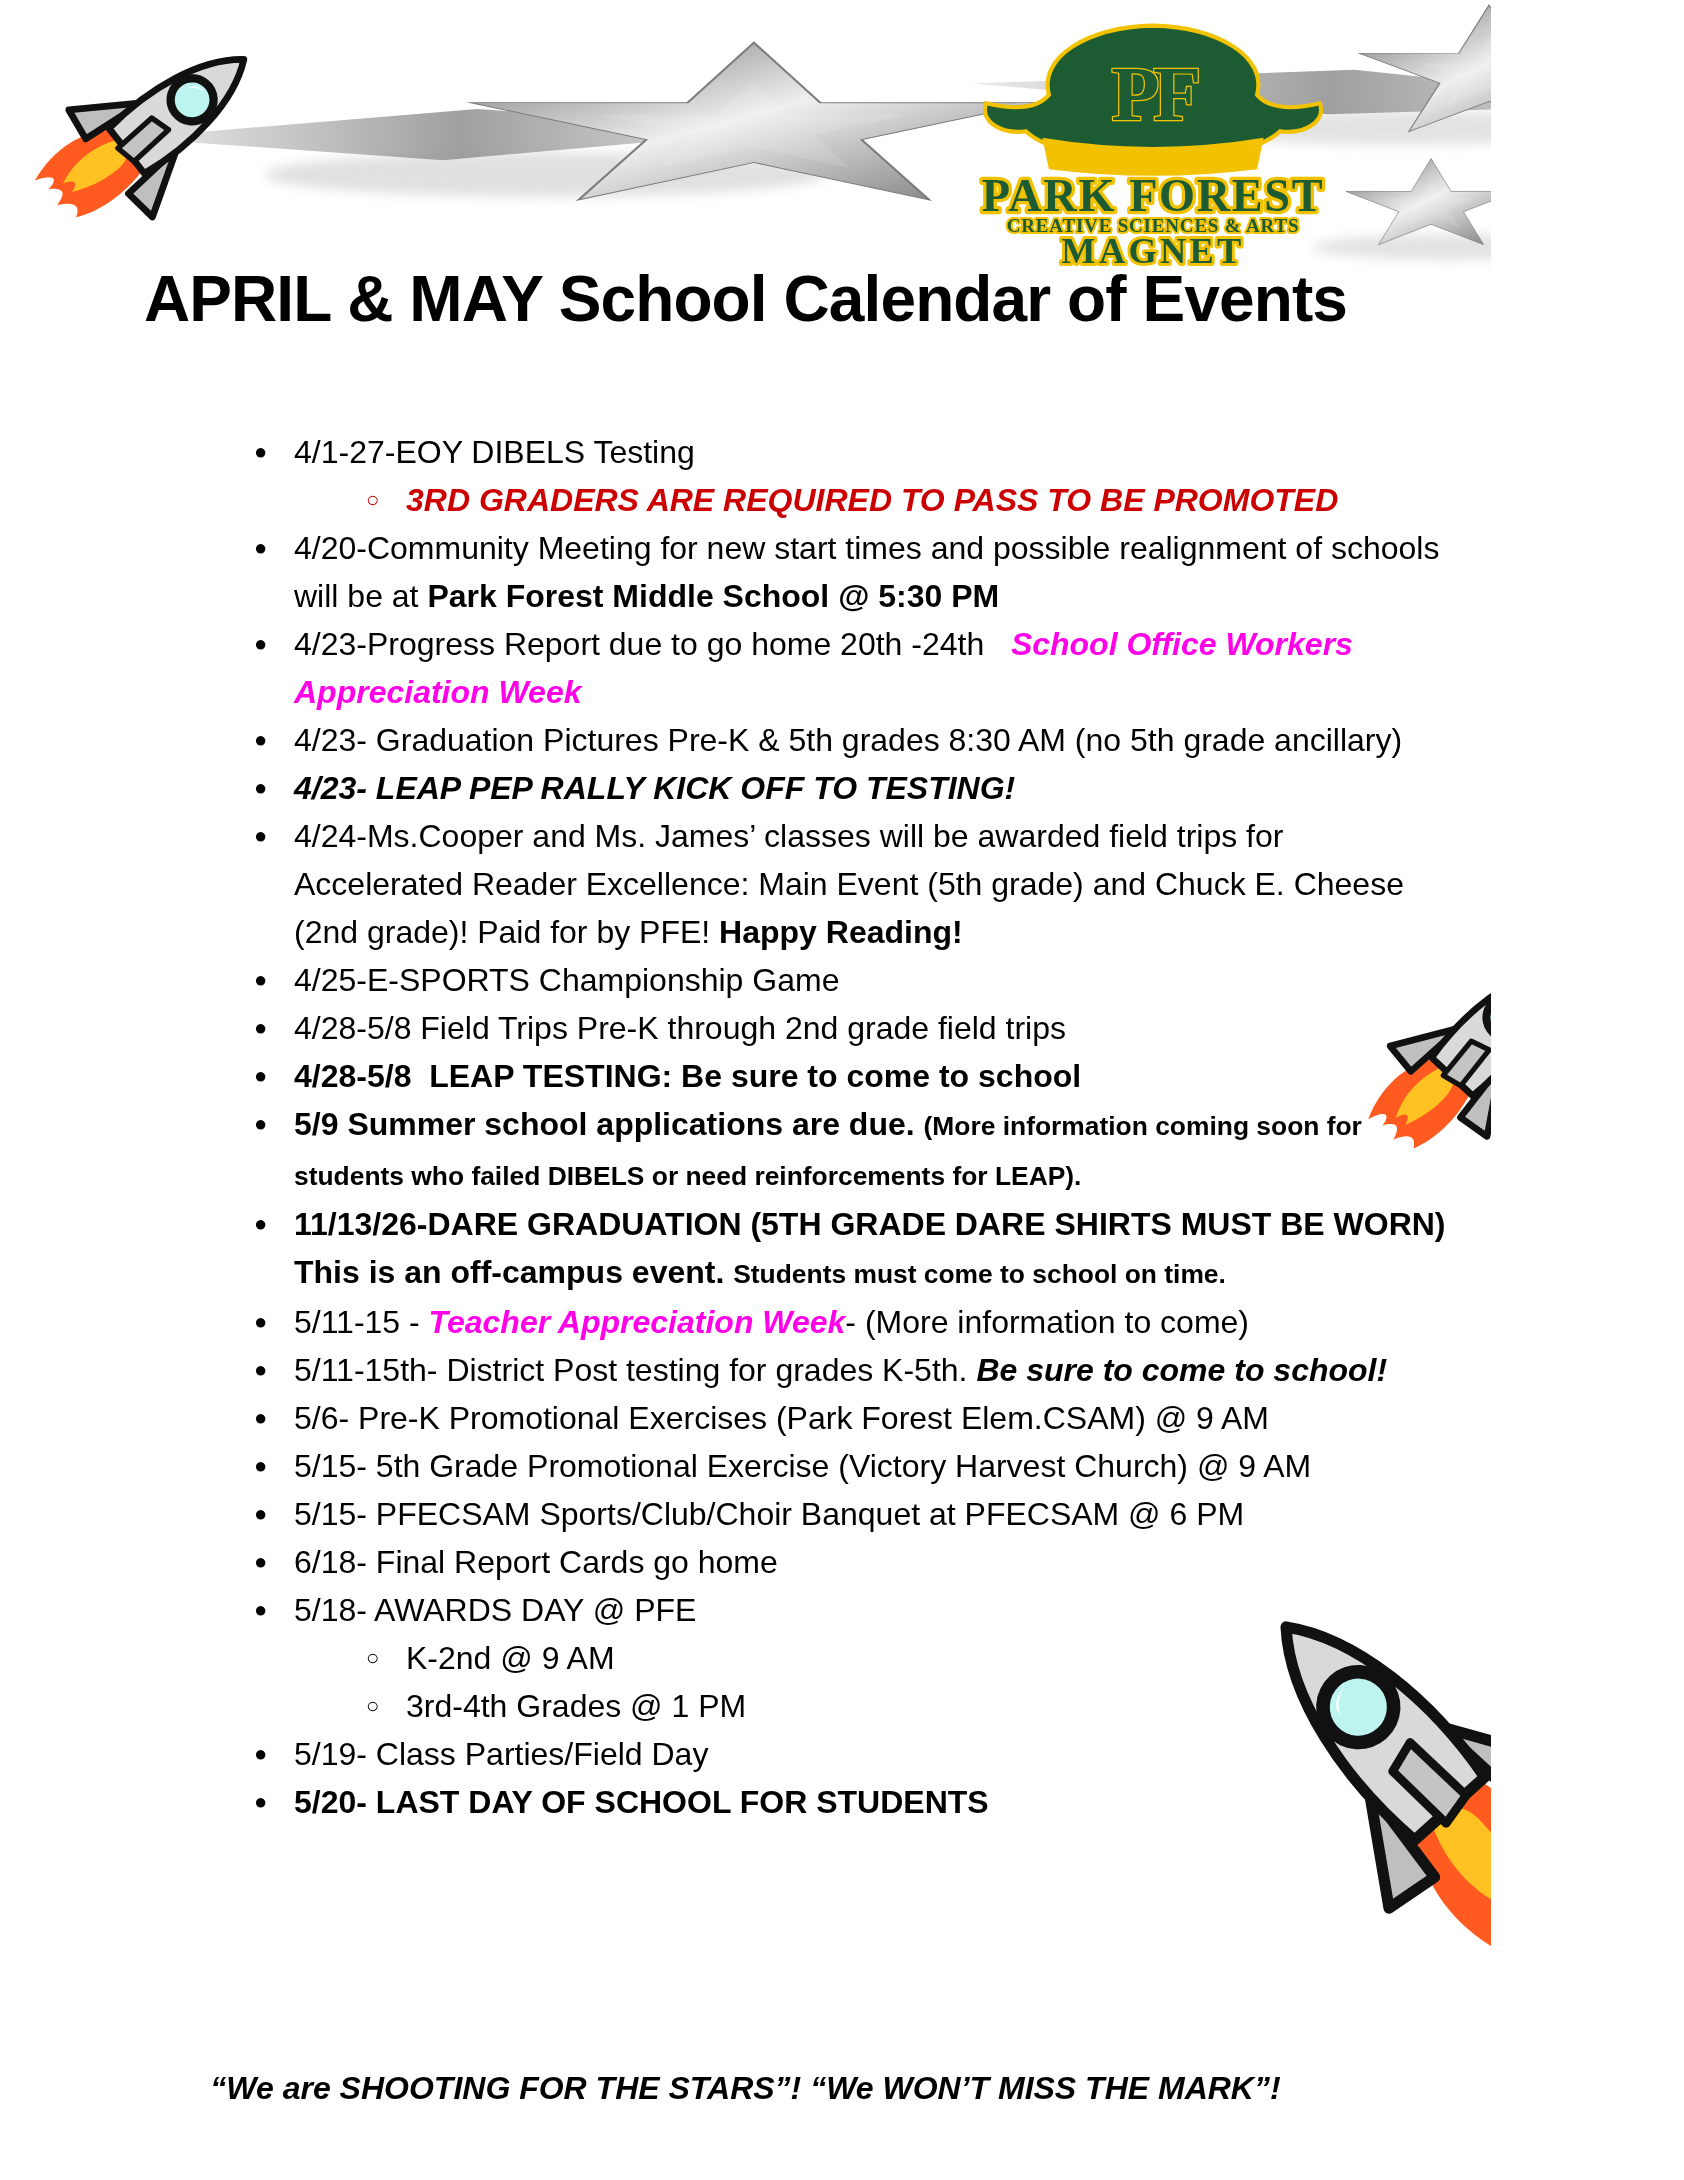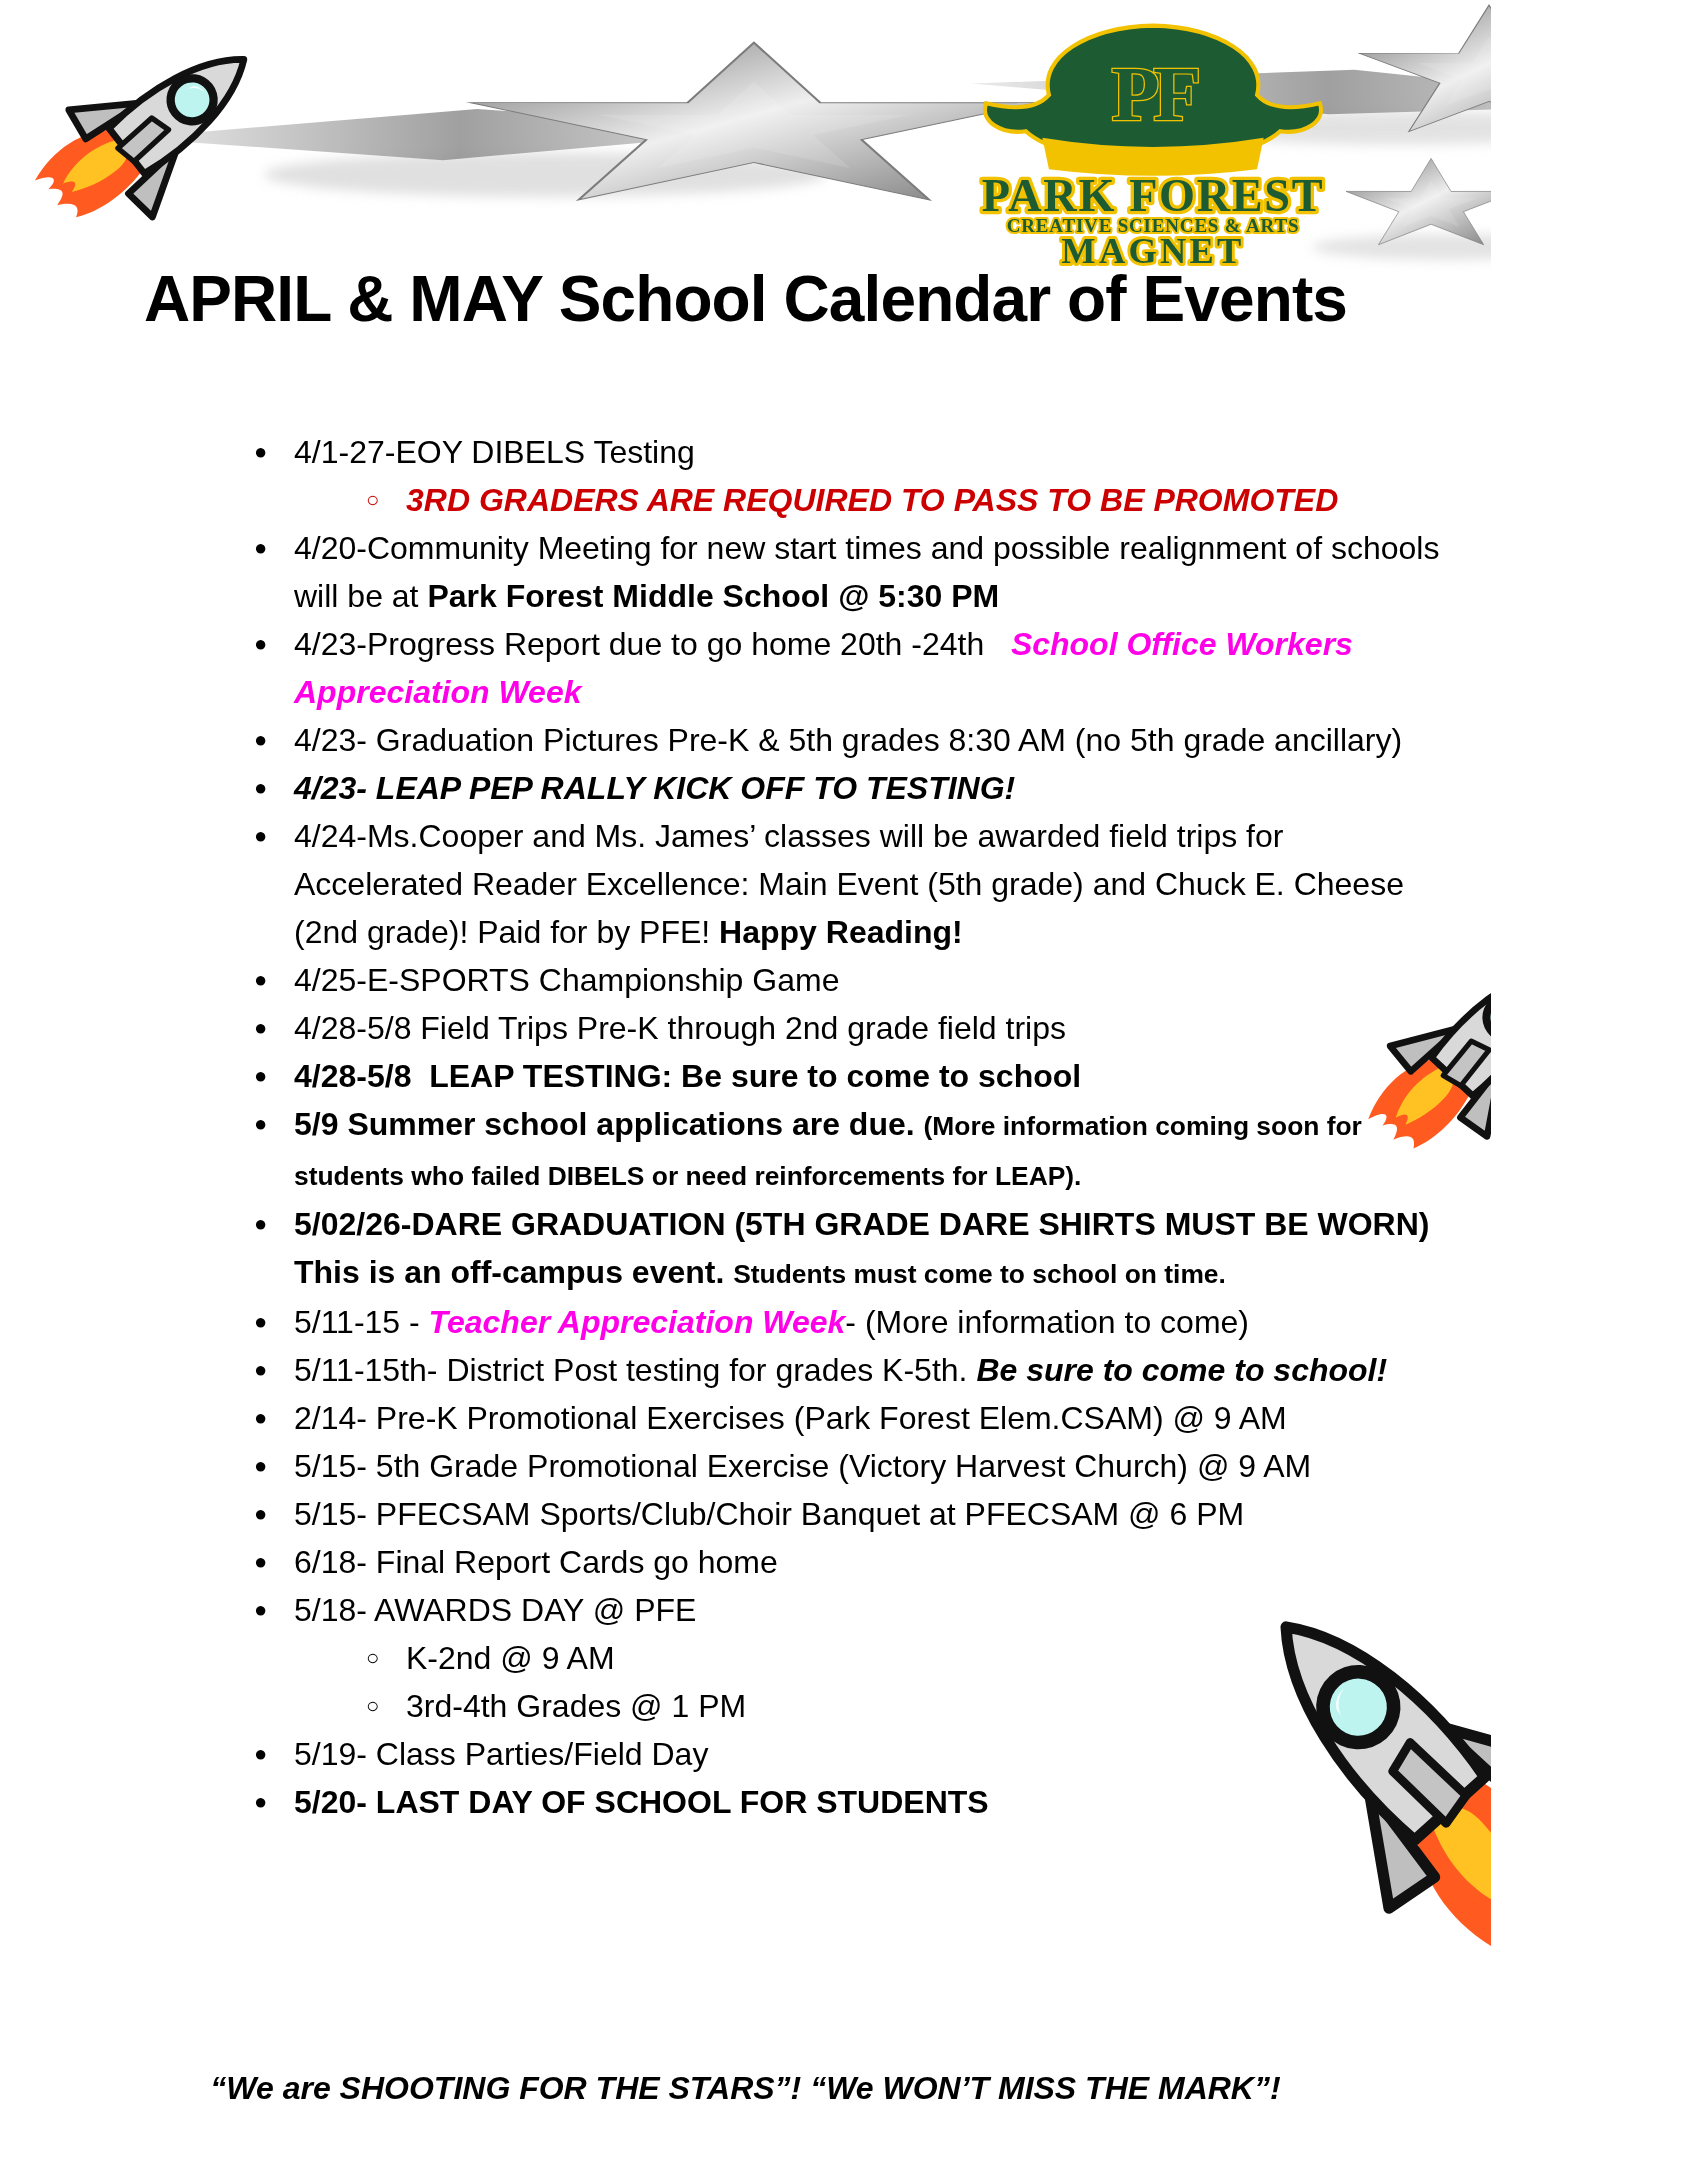--- a/index.html
+++ b/index.html
@@ -172,33 +172,33 @@
       <div class="event-row lvl1">
         <span class="bullet">●</span>
         <div class="event-text"><span class="b">4/28-5/8 &nbsp;LEAP TESTING: Be sure to come to school</span></div>
       </div>
       <div class="event-row lvl1">
         <span class="bullet">●</span>
         <div class="event-text"><span class="b">5/9 Summer school applications are due. </span><span class="b sm">(More information coming soon for students who failed DIBELS or need reinforcements for LEAP).</span></div>
       </div>
       <div class="event-row lvl1">
         <span class="bullet">●</span>
-        <div class="event-text"><span class="b">5/02/26-DARE GRADUATION (5TH GRADE DARE SHIRTS MUST BE WORN) This is an off-campus event. </span><span class="b sm">Students must come to school on time.</span></div>
+        <div class="event-text"><span class="b">11/13/26-DARE GRADUATION (5TH GRADE DARE SHIRTS MUST BE WORN) This is an off-campus event. </span><span class="b sm">Students must come to school on time.</span></div>
       </div>
       <div class="event-row lvl1">
         <span class="bullet">●</span>
         <div class="event-text"><span class="">5/11-15 - </span><span class="b i mag">Teacher Appreciation Week</span><span class="">- (More information to come)</span></div>
       </div>
       <div class="event-row lvl1">
         <span class="bullet">●</span>
         <div class="event-text"><span class="">5/11-15th- District Post testing for grades K-5th. </span><span class="b i">Be sure to come to school!</span></div>
       </div>
       <div class="event-row lvl1">
         <span class="bullet">●</span>
-        <div class="event-text"><span class="">2/14- Pre-K Promotional Exercises (Park Forest Elem.CSAM) @ 9 AM</span></div>
+        <div class="event-text"><span class="">5/6- Pre-K Promotional Exercises (Park Forest Elem.CSAM) @ 9 AM</span></div>
       </div>
       <div class="event-row lvl1">
         <span class="bullet">●</span>
         <div class="event-text"><span class="">5/15- 5th Grade Promotional Exercise (Victory Harvest Church) @ 9 AM</span></div>
       </div>
       <div class="event-row lvl1">
         <span class="bullet">●</span>
         <div class="event-text"><span class="">5/15- PFECSAM Sports/Club/Choir Banquet at PFECSAM @ 6 PM</span></div>
       </div>
       <div class="event-row lvl1">

